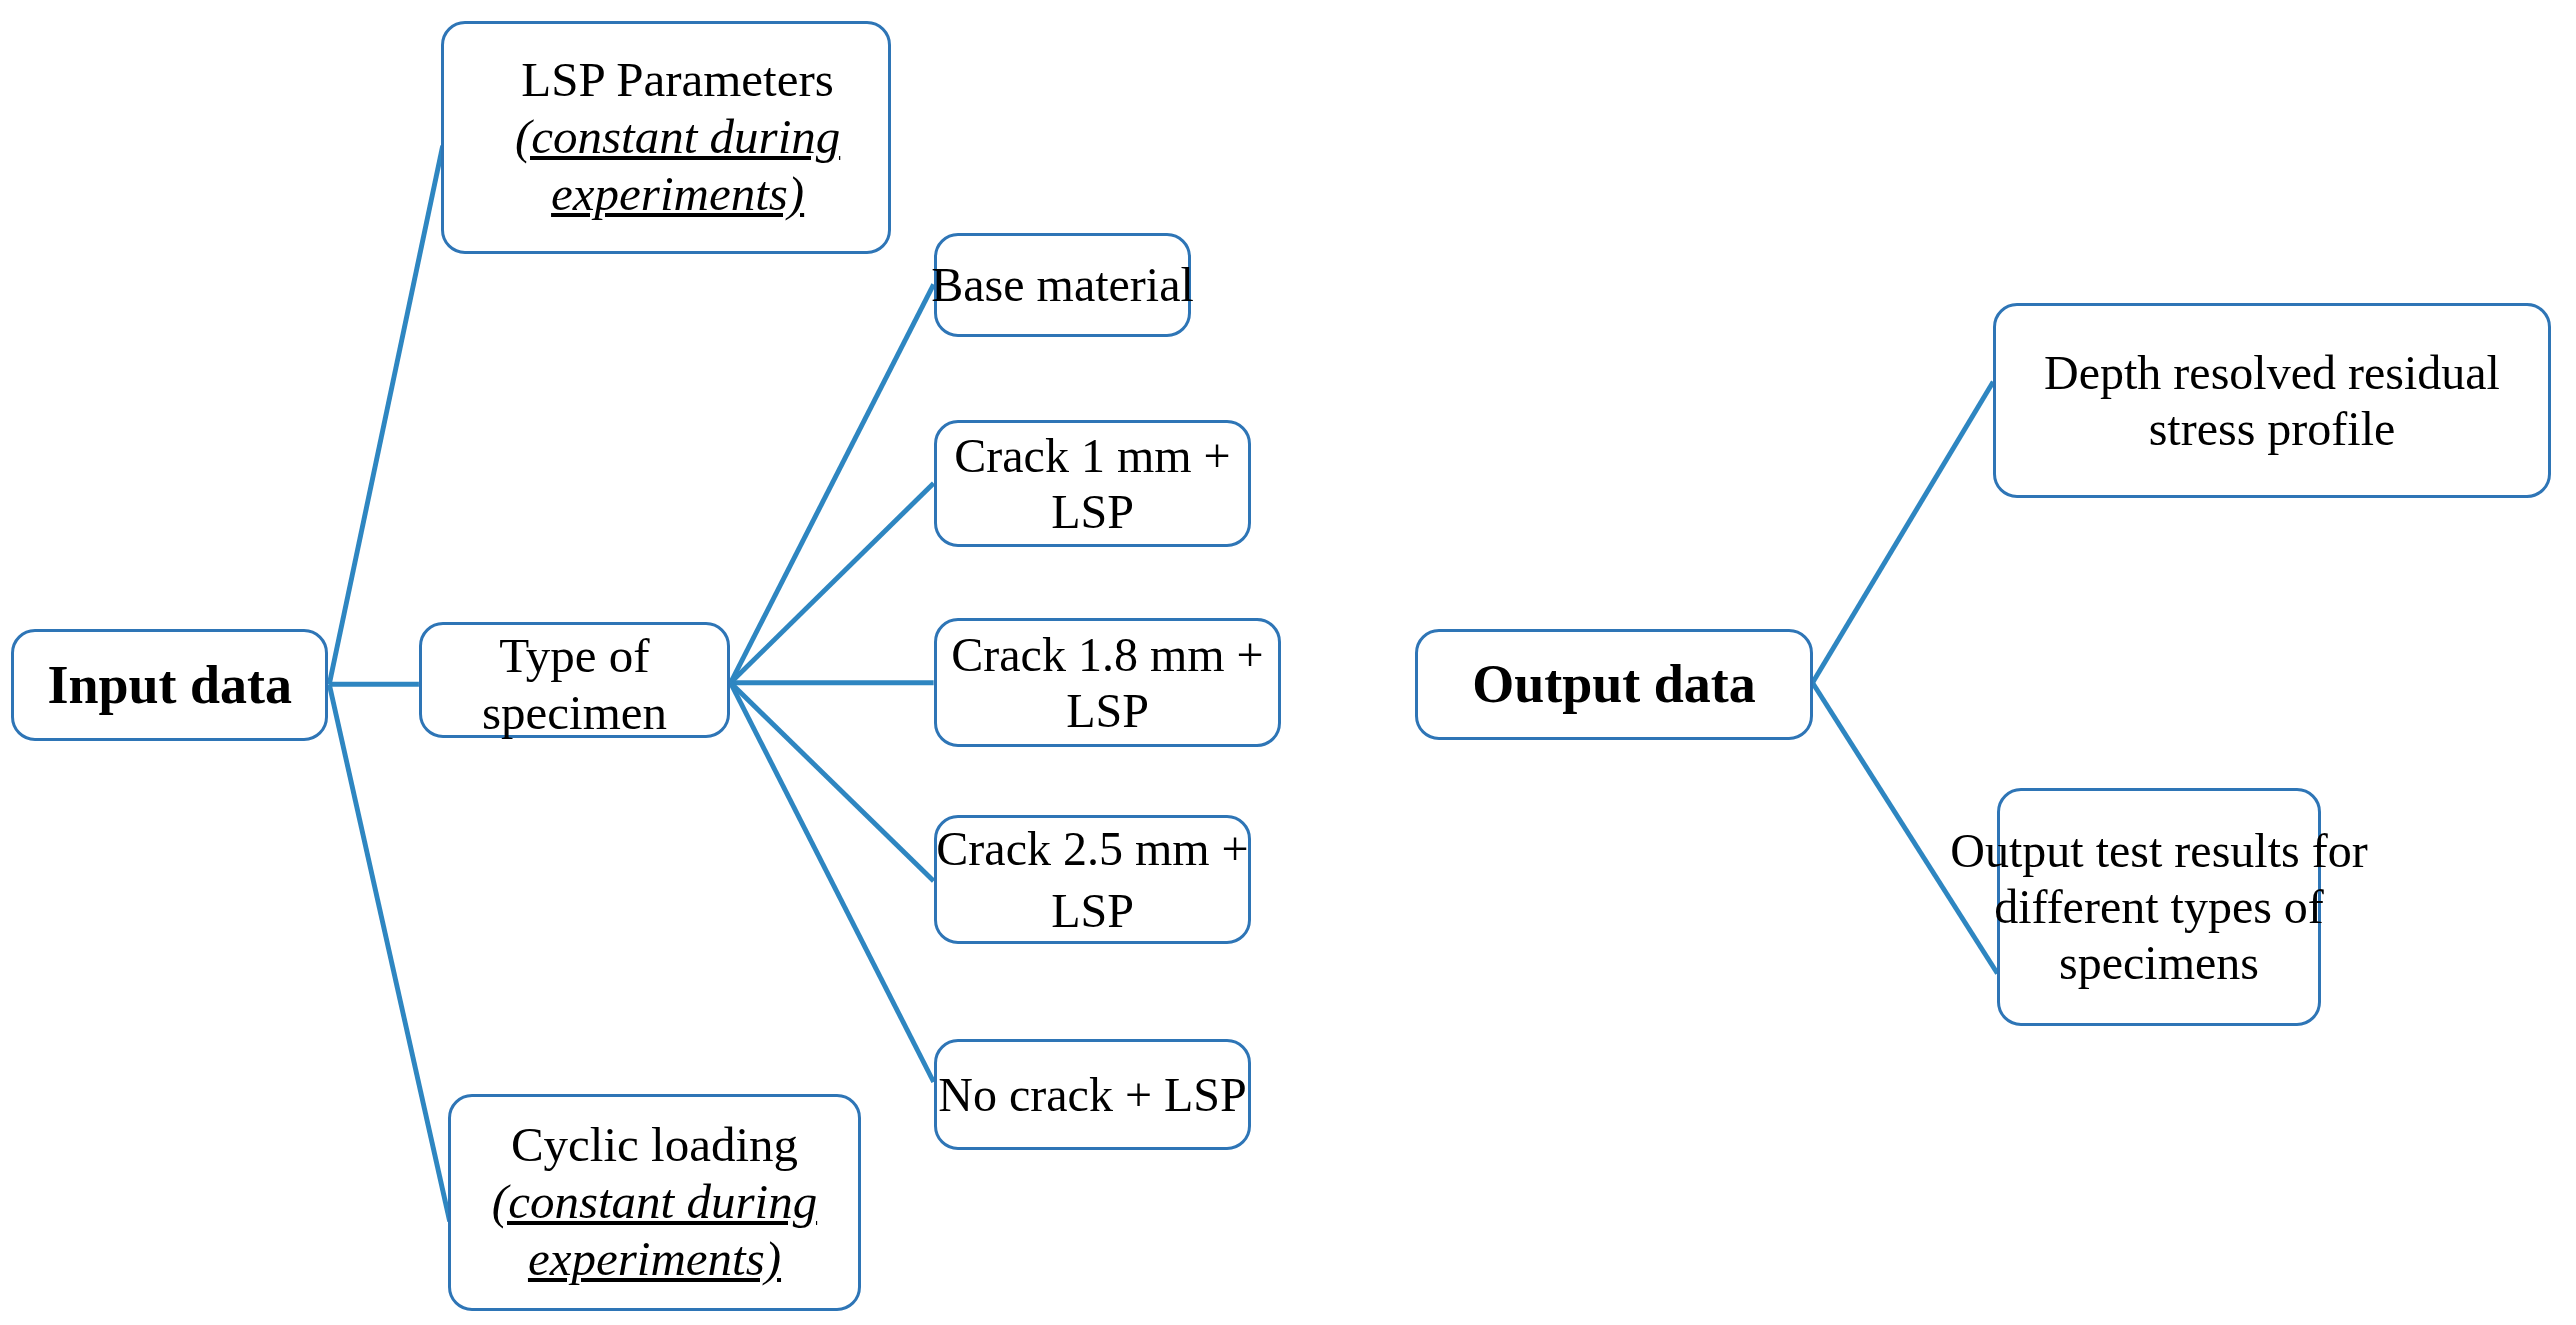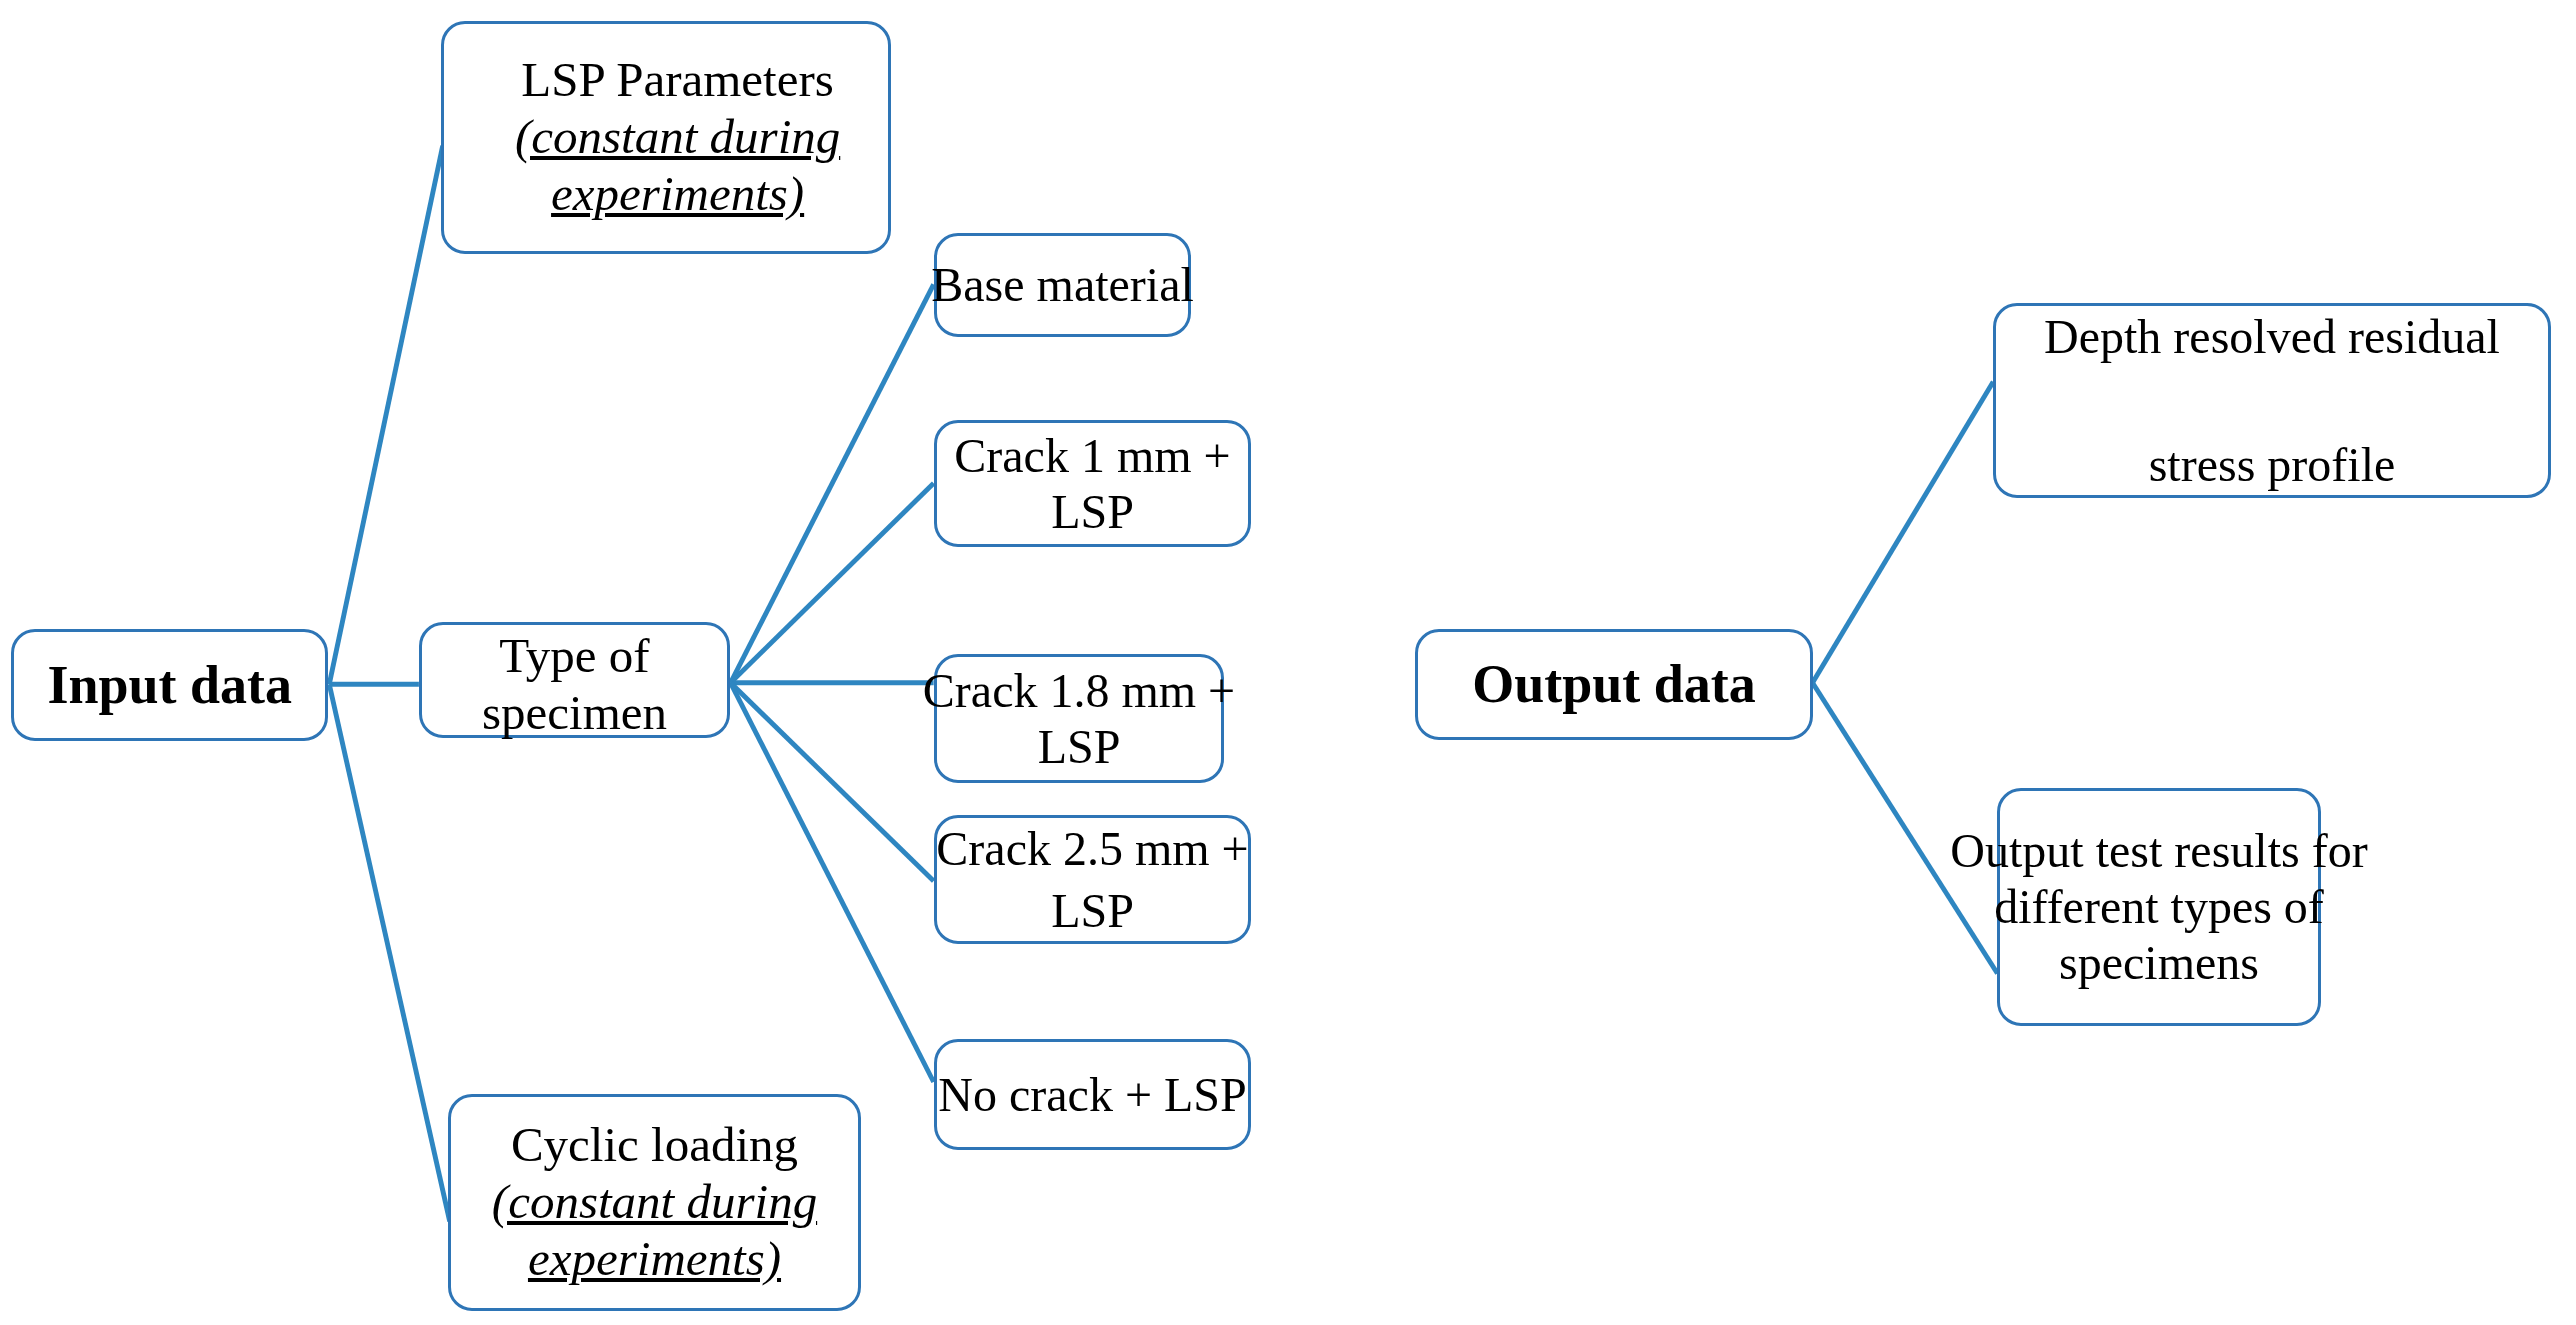--- a/index.html
+++ b/index.html
@@ -104,39 +104,39 @@
 
   <div class="node fs-sm" style="left: 934px; top: 233px; width: 257px; height: 104px; border-color: rgb(46, 117, 182);">
     <span class="line">Base material</span>
   </div>
 
   <div class="node fs-sm" style="left: 934px; top: 420px; width: 317px; height: 127px; border-color: rgb(46, 117, 182);">
     <span class="line">Crack 1 mm +</span>
     <span class="line">LSP</span>
   </div>
 
-  <div class="node fs-sm" style="left: 934px; top: 618px; width: 290px; height: 129px; border-color: rgb(46, 117, 182); margin-top: 36px;">
+  <div class="node fs-sm" style="left: 934px; top: 618px; width: 347px; height: 129px; border-color: rgb(46, 117, 182);">
     <span class="line">Crack 1.8 mm +</span>
     <span class="line">LSP</span>
   </div>
 
   <div class="node fs-sm" style="left: 934px; top: 815px; width: 317px; height: 129px; border-color: rgb(46, 117, 182); justify-content: space-between;">
     <span class="line">Crack 2.5 mm +</span>
     <span class="line">LSP</span>
   </div>
 
   <div class="node fs-sm" style="left: 934px; top: 1039px; width: 317px; height: 111px; border-color: rgb(46, 117, 182);">
     <span class="line">No crack + LSP</span>
   </div>
 
   <div class="node bold fs-lg" style="left: 1415px; top: 629px; width: 398px; height: 111px; border-color: rgb(46, 117, 182);">
     <span class="line">Output data</span>
   </div>
 
-  <div class="node fs-sm" style="left: 1993px; top: 303px; width: 558px; height: 195px; border-color: rgb(46, 117, 182); justify-content: space-between;">
+  <div class="node fs-sm" style="left: 1993px; top: 303px; width: 558px; height: 195px; border-color: rgb(46, 117, 182);">
     <span class="line">Depth resolved residual</span>
     <span class="line">stress profile</span>
   </div>
 
   <div class="node fs-sm" style="left: 1997px; top: 788px; width: 324px; height: 238px; border-color: rgb(46, 117, 182);">
     <span class="line">Output test results for</span>
     <span class="line">different types of</span>
     <span class="line">specimens</span>
   </div>
 

